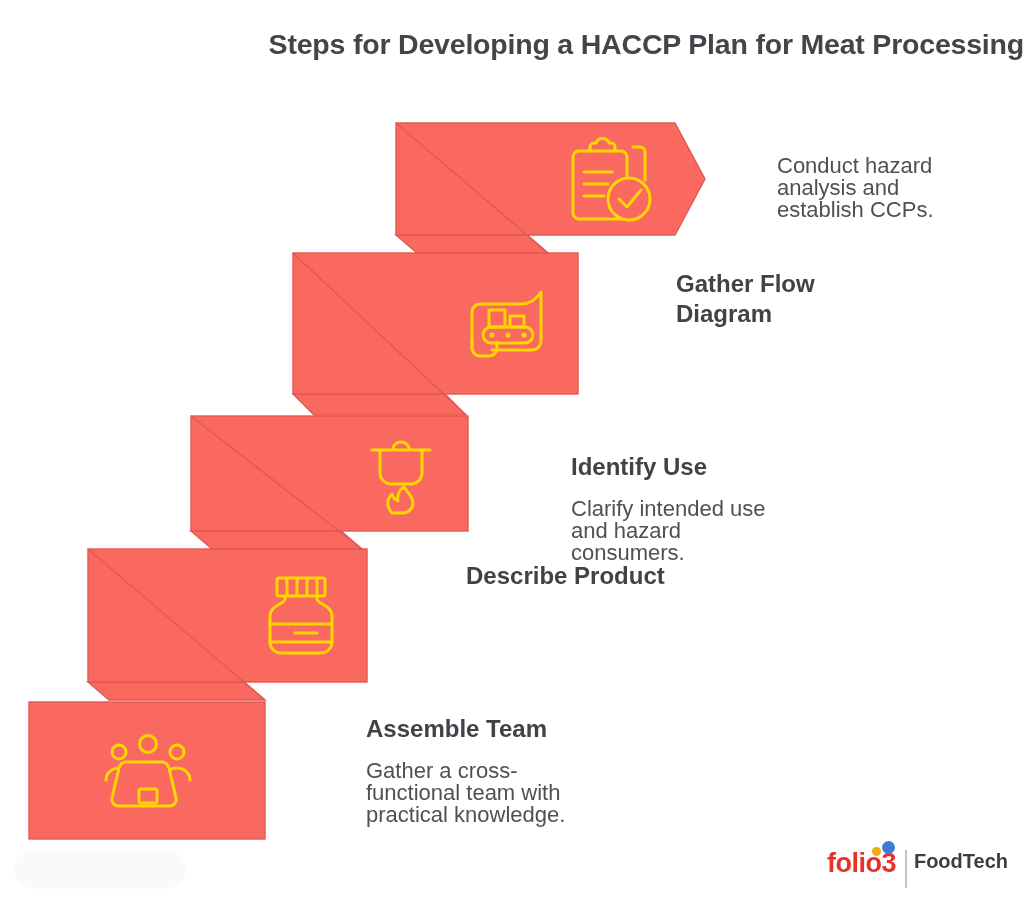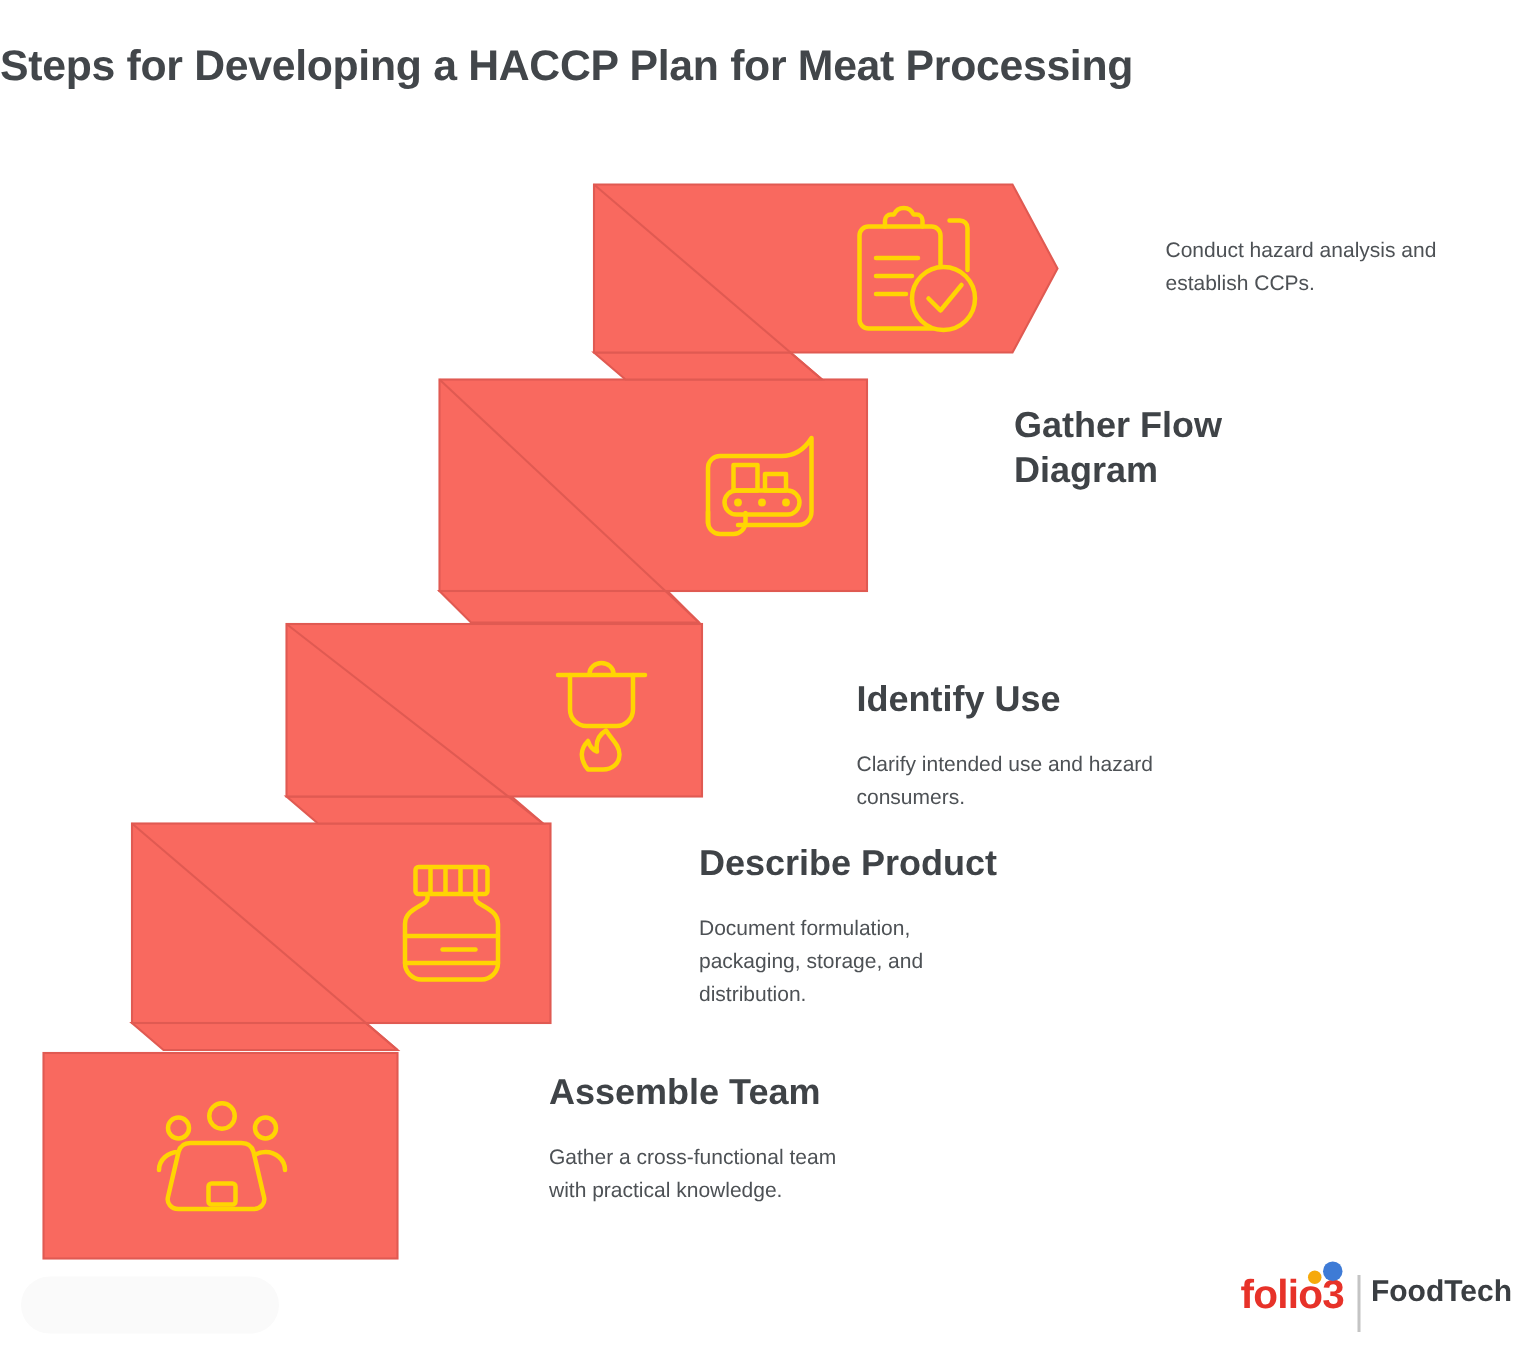--- a/index.html
+++ b/index.html
@@ -7,35 +7,35 @@
     --title-color:#42464A; --heading-color:#3F4347; --body-color:#4D5155;
     --brand-red:#E73229; --dot-yellow:#F6A90B; --dot-blue:#3E7BD6;
     --logo-text:#3A3E42; --blob:#FAFAFA;
   }
   html,body{margin:0;padding:0;background:#fff;}
   .canvas{
     position:relative;width:1024px;height:905px;background:#ffffff;overflow:hidden;
     font-family:"Liberation Sans", sans-serif;
   }
   .main-title{
-    position:absolute;left:0;top:28px;width:1024px;margin:0;text-align:left;
+    position:absolute;left:0;top:28px;width:1024px;margin:0;text-align:right;
     font-size:28.5px;font-weight:700;letter-spacing:-0.2px;color:var(--title-color);
   }
   .ribbon-svg{position:absolute;left:0;top:0;}
   .ribbon-shape{fill:var(--ribbon);stroke:var(--ribbon-edge);stroke-width:1.4;}
   .fold-line{stroke:var(--ribbon-edge);stroke-width:1.4;fill:none;}
   .icon-stroke{fill:none;stroke:var(--icon);stroke-width:3;stroke-linecap:round;stroke-linejoin:round;}
   .icon-fill{fill:var(--icon);stroke:none;}
   .icon-bg{fill:var(--ribbon);}
   .step-text{position:absolute;}
   .step-text h2{
     margin:0;font-size:24px;line-height:30px;font-weight:700;color:var(--heading-color);
   }
   .step-text p{
-    margin:16px 0 0 0;font-size:14px;line-height:22px;color:var(--body-color);
+    margin:16px 0 0 0;font-size:22px;line-height:22px;color:var(--body-color);
   }
   .watermark-blob{
     position:absolute;left:14px;top:851px;width:172px;height:38px;border-radius:19px;
     background:var(--blob);
   }
   .logo{
     position:absolute;right:16px;top:850px;display:flex;align-items:flex-start;height:46px;
   }
   .brand-wrap{
     position:relative;font-size:27px;line-height:1;font-weight:800;
@@ -130,21 +130,20 @@
     </g>
   </svg>
 
   <div class="step-text" style="left:366px;top:714px;width:230px;">
     <h2>Assemble Team</h2>
     <p style="width:220px;">Gather a cross-functional team with practical knowledge.</p>
   </div>
 
   <div class="step-text" style="left:466px;top:561px;width:230px;">
     <h2>Describe Product</h2>
-    <p style="width:210px;">Document formulation, packaging, storage, and distribution.</p>
   </div>
 
   <div class="step-text" style="left:571px;top:452px;width:230px;">
     <h2>Identify Use</h2>
     <p style="width:215px;">Clarify intended use and hazard consumers.</p>
   </div>
 
   <div class="step-text" style="left:676px;top:269px;width:230px;">
     <h2 style="width:170px;">Gather Flow Diagram</h2>
   </div>

